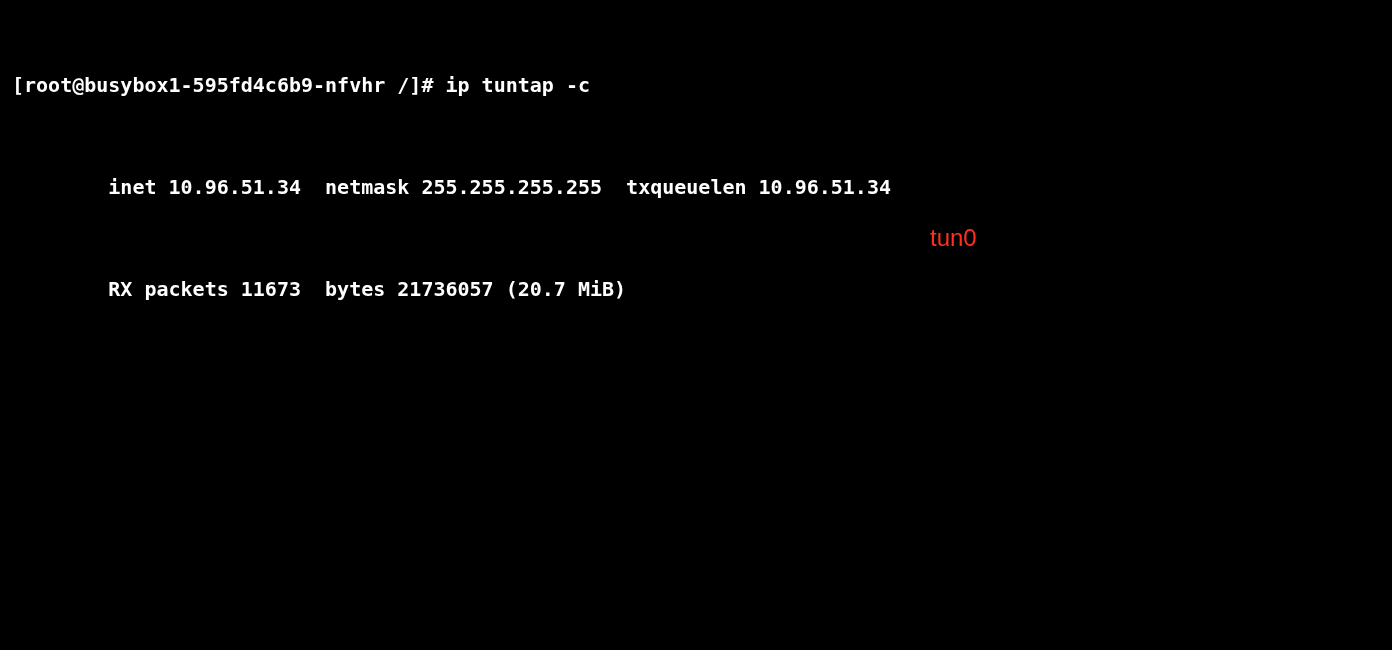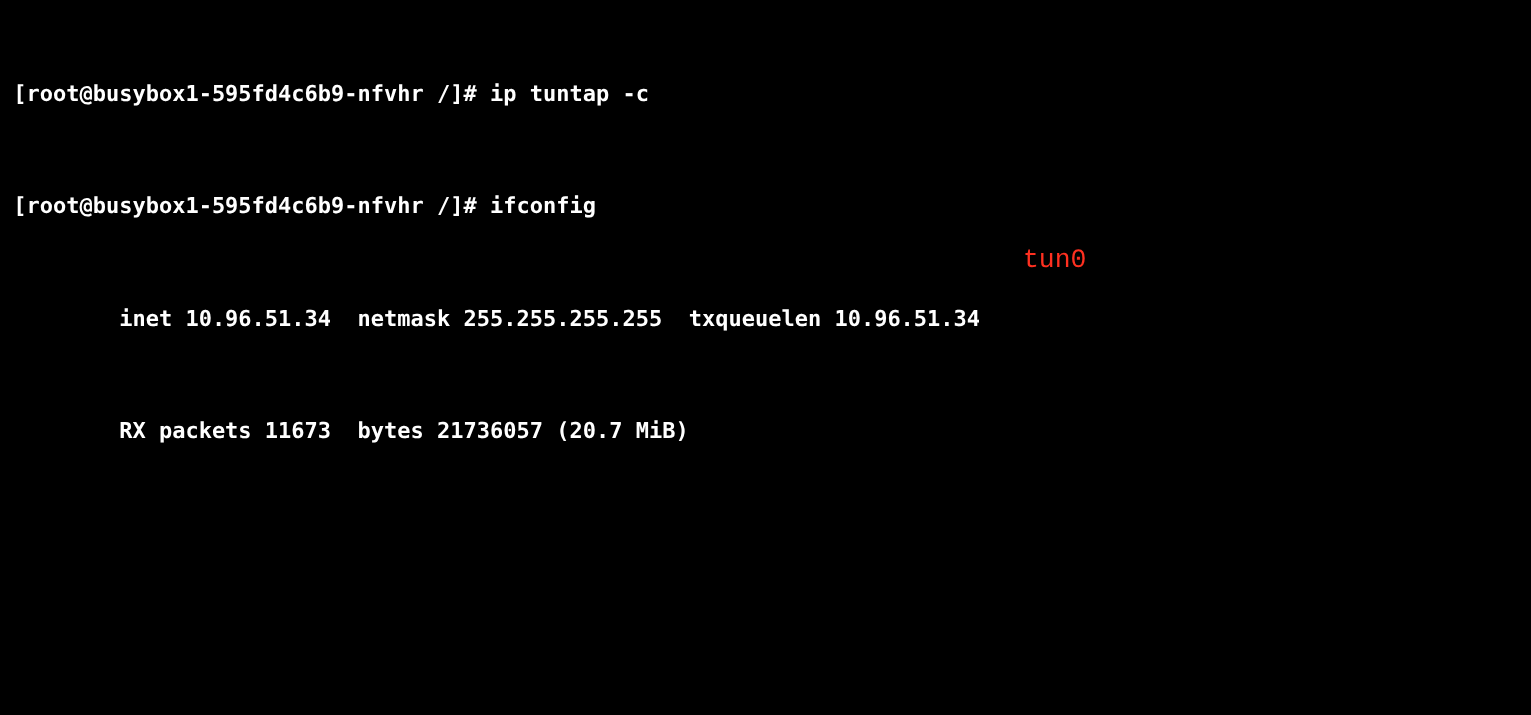--- a/index.html
+++ b/index.html
@@ -20,29 +20,28 @@
       white-space: pre;
     }
     .line { display: block; font-weight: bold; }
     .annotation {
       position: absolute;
       color: #ff3020;
       font-size: 24px;
       font-weight: 400;
       left: 930px;
       top: 218px;
-      font-family: Liberation Mono, monospace;
+      font-family: Liberation Sans, sans-serif;
     }
   </style>
 </head>
 <body>
 
 <div class="terminal">
   <span class="line">[root@busybox1-595fd4c6b9-nfvhr /]# ip tuntap -c</span>
-  <span class="line">[root@busybox1-595fd4c6b9-nfvhr /]# ifconfig</span>
   <span class="line">        inet 10.96.51.34  netmask 255.255.255.255  txqueuelen 10.96.51.34</span>
   <span class="line">        RX packets 11673  bytes 21736057 (20.7 MiB)</span>
   
   
   
   <span class="line"></span>
   
   
   
   

